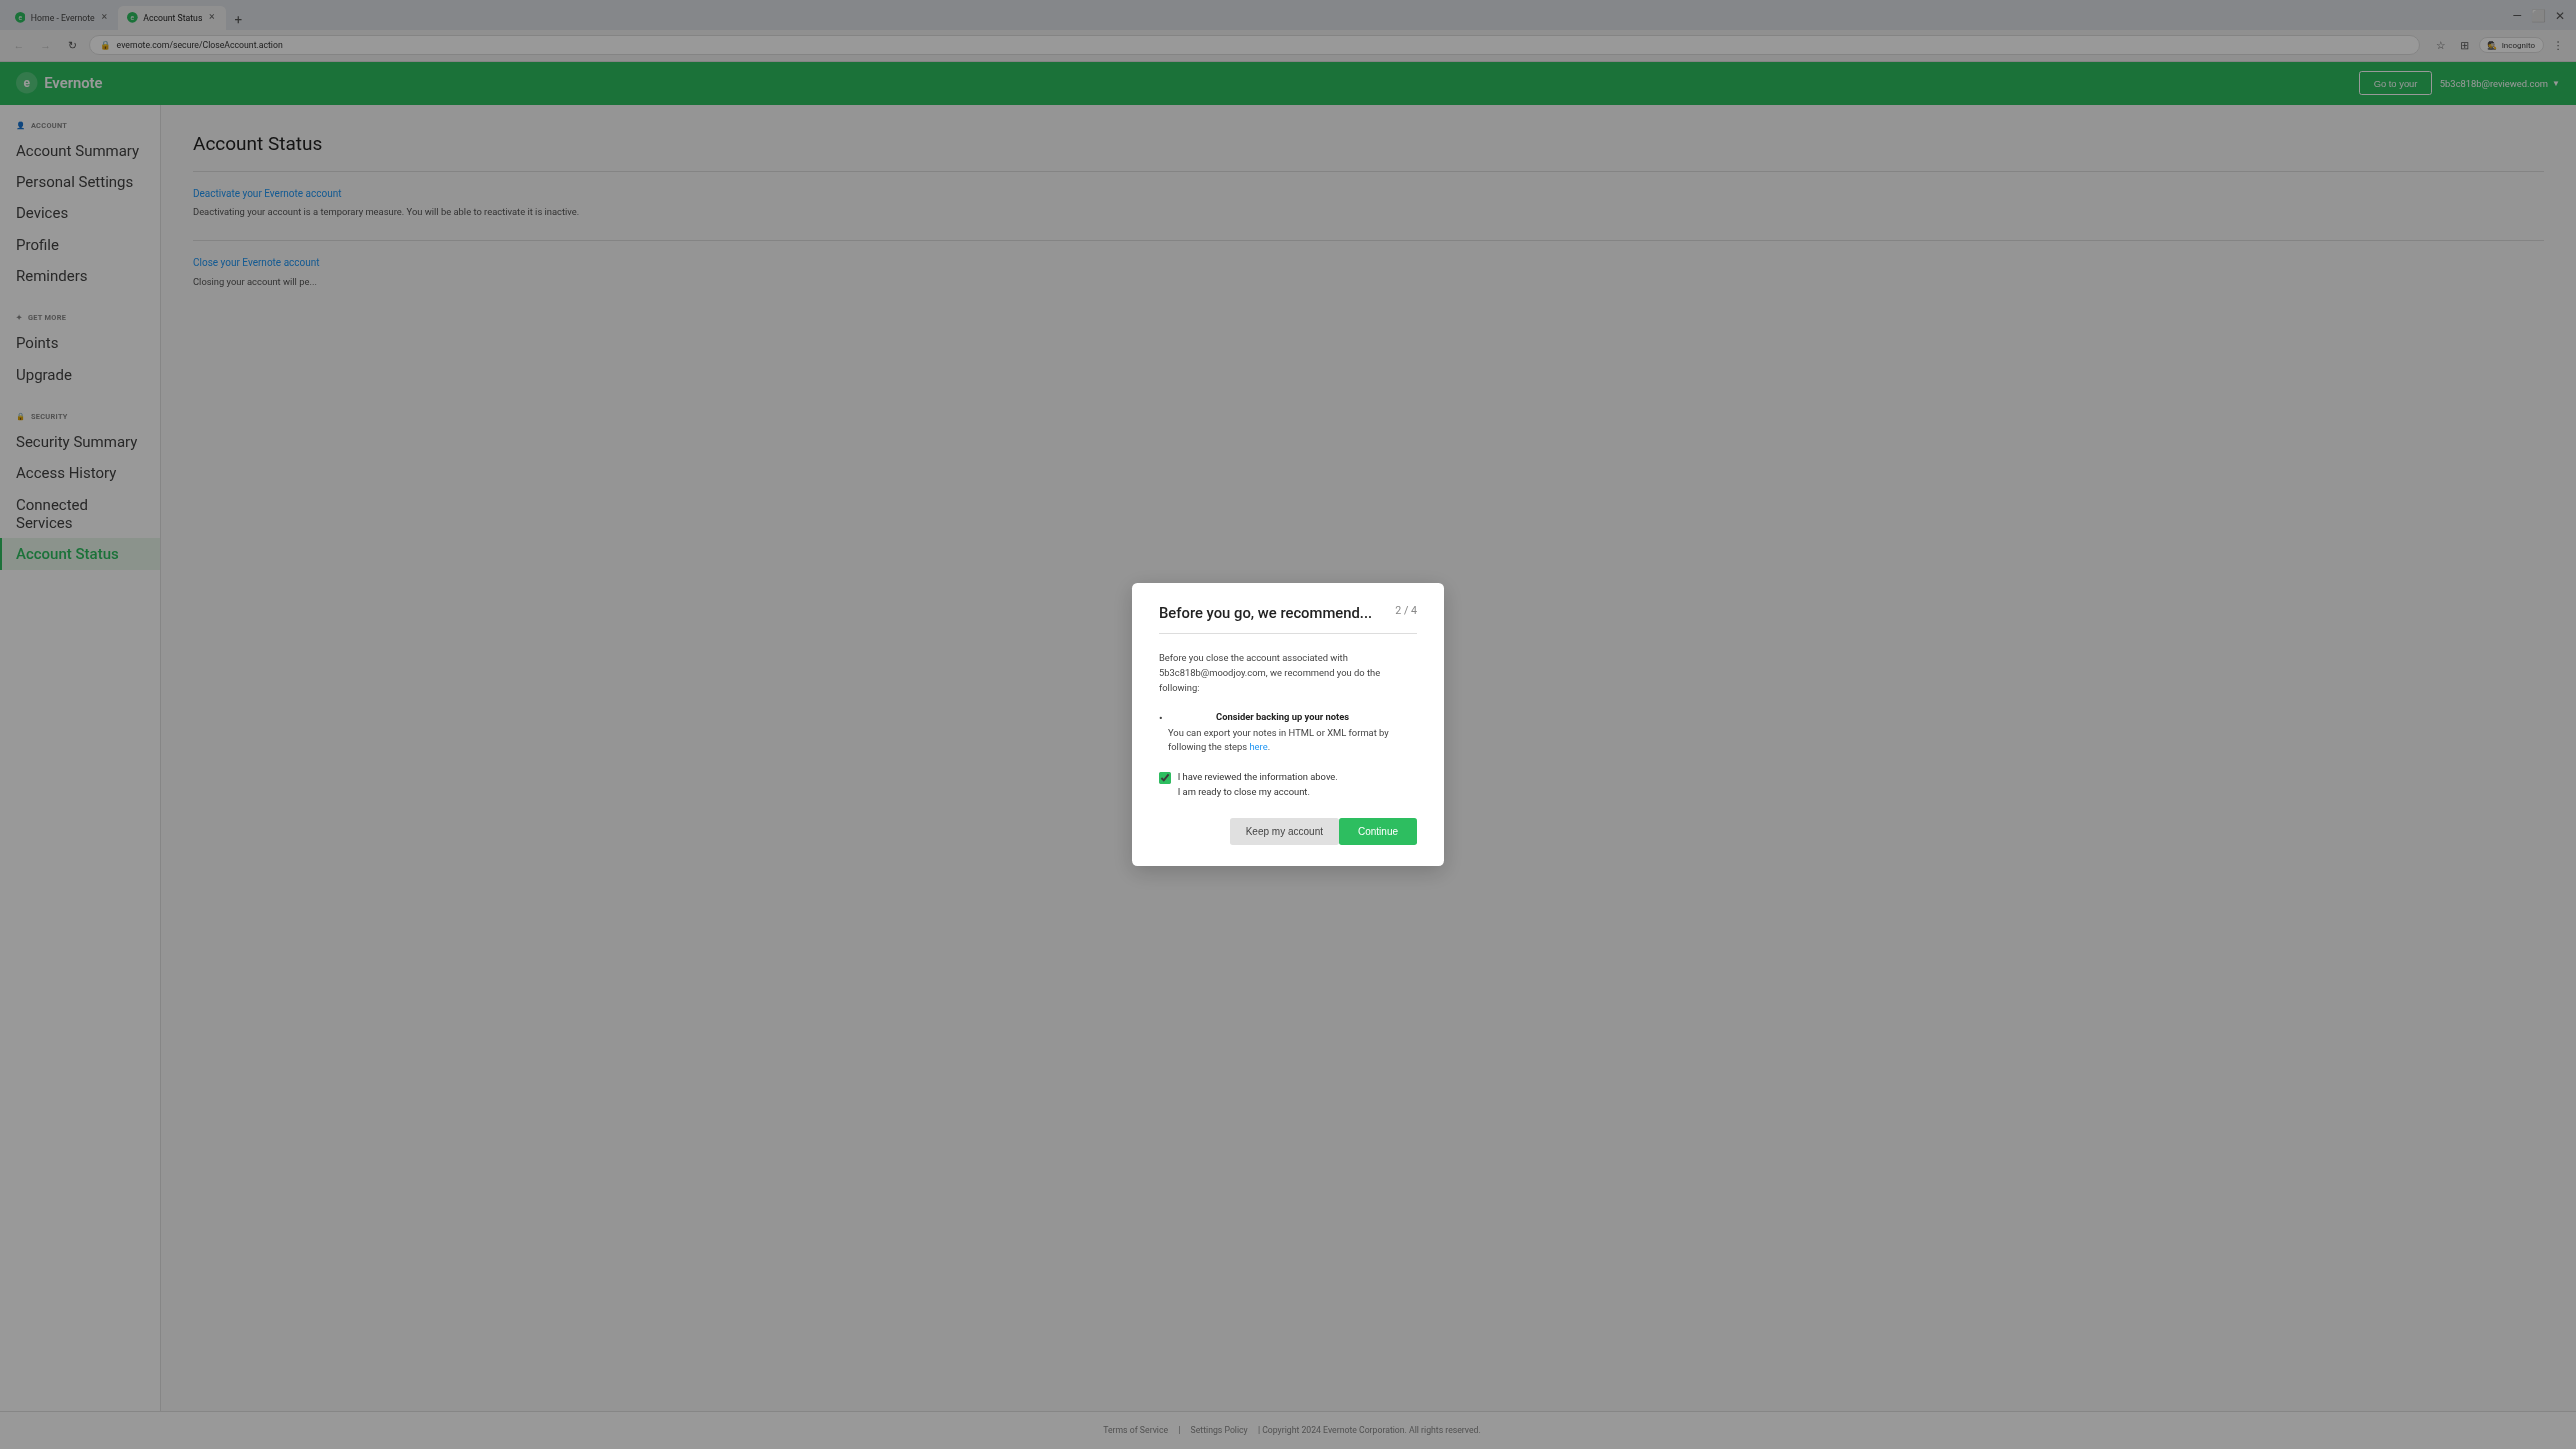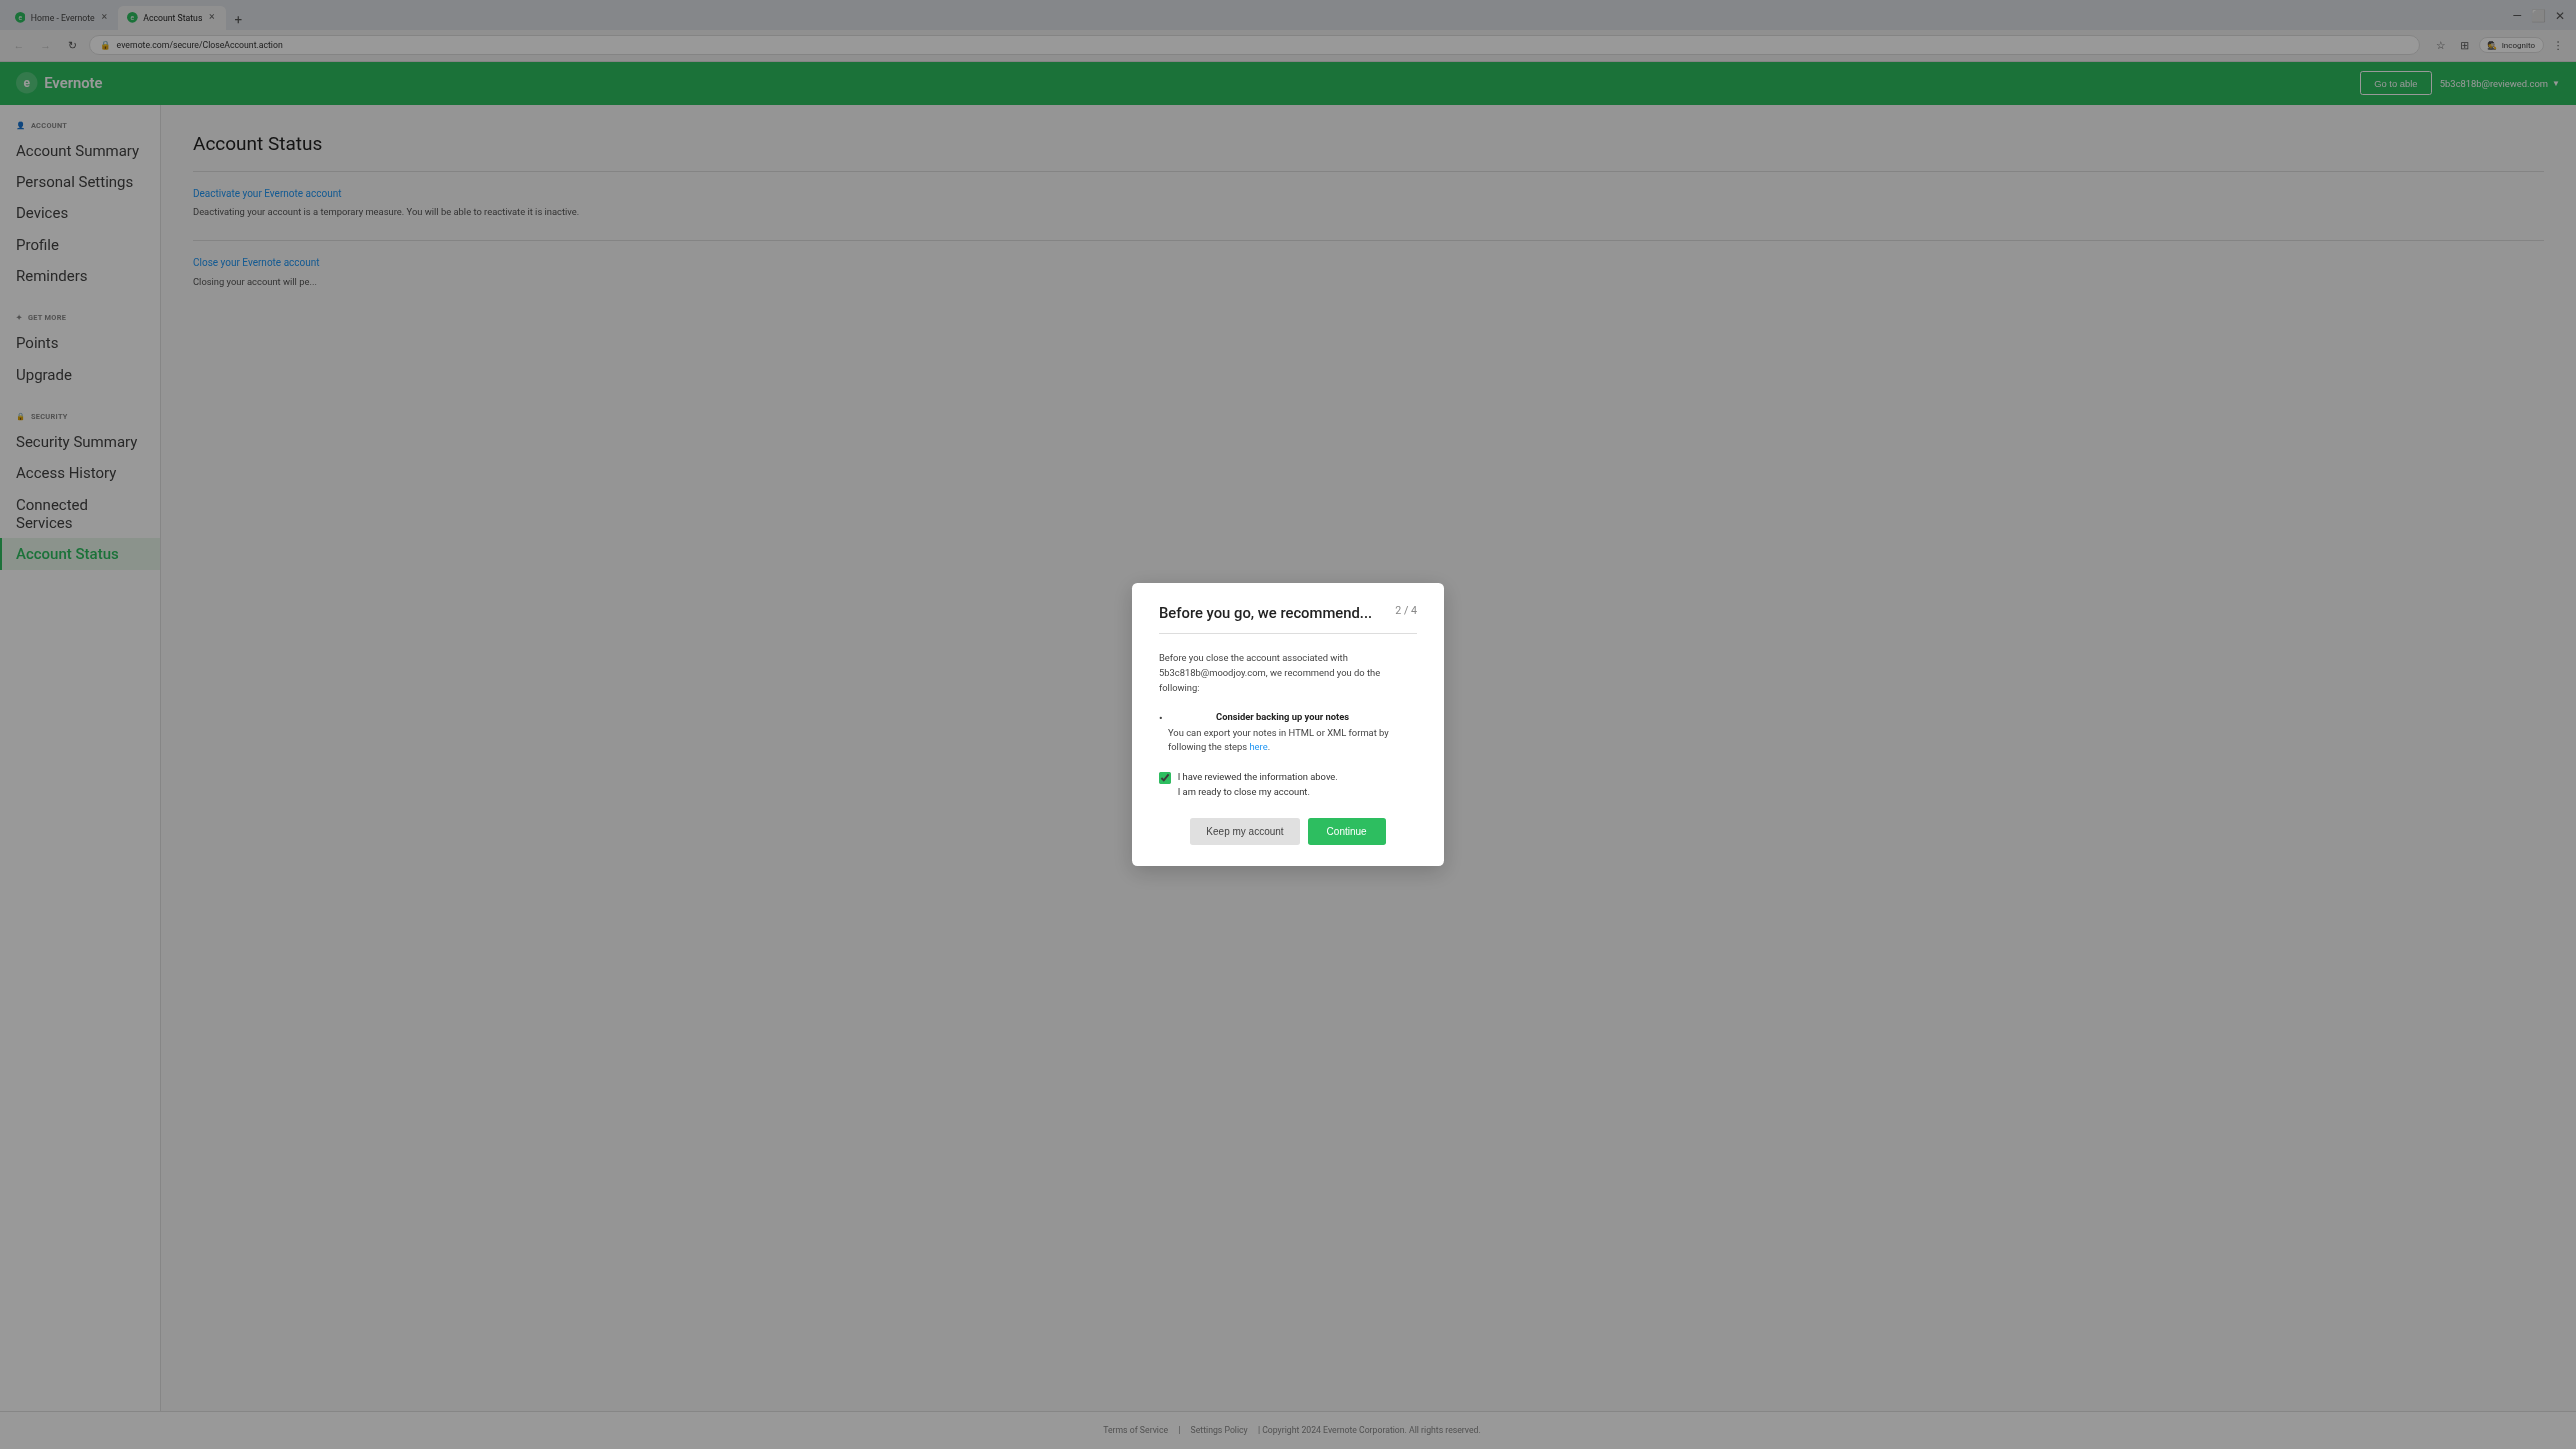--- a/index.html
+++ b/index.html
@@ -72,21 +72,21 @@
     .modal-list { margin: 0 0 16px 0; padding: 0; list-style: none; }
     .modal-list-item { display: flex; align-items: flex-start; gap: 5.4px; margin-bottom: 5.4px; }
     .modal-list-bullet { color: #444; font-size: 10.7px; margin-top: 1.3px; }
     .modal-list-content { flex: 1; }
     .modal-list-title { font-weight: 700; font-size: 9.4px; color: #222; margin-bottom: 4px; padding-left: 48px; }
     .modal-list-text { font-size: 9.4px; color: #444; line-height: 1.5; }
     .modal-list-link { color: #2196f3; text-decoration: none; }
     .modal-checkbox-row { display: flex; align-items: flex-start; gap: 6.7px; margin-top: 13.4px; }
     .modal-checkbox { width: 12px; height: 12px; margin-top: 1.3px; accent-color: #2dbe60; flex-shrink: 0; cursor: pointer; }
     .modal-checkbox-label { font-size: 9.4px; color: #333; line-height: 1.5; }
-    .modal-footer { display: flex; justify-content: center; gap: 8px; }
+    .modal-footer { display: flex; justify-content: flex-end; }
     .btn-keep { background: #e0e0e0; border: none; color: #444; padding: 8px 16px; border-radius: 2.7px; font-size: 10px; cursor: pointer; }
     .btn-continue { background: #2dbe60; border: none; color: white; padding: 4px 19px; border-radius: 2.7px; font-size: 10px; font-weight: 500; cursor: pointer; }
   </style>
 </head>
 <body>
 
 <div class="browser-chrome">
   <div style="display:flex; align-items: flex-end;">
     <div class="tab-bar" style="flex:1;">
 
@@ -143,21 +143,21 @@
 
   <div class="evernote-header">
     <div class="evernote-logo">
       <svg class="evernote-logo-icon" width="21.5" height="21.5" viewBox="0 0 32 32" style="font-size:22px">
         <circle cx="16" cy="16" r="16" fill="rgba(255,255,255,0.2)"></circle>
         <text x="16" y="22" text-anchor="middle" font-size="18" fill="white" font-weight="bold">e</text>
       </svg>
       <span>Evernote</span>
     </div>
     <div class="header-right">
-      <button class="go-to-notes-btn">Go to able</button>
+      <button class="go-to-notes-btn">Go to your</button>
       <div class="user-menu">
         <span>5b3c818b@reviewed.com</span>
         <span class="user-caret">▼</span>
       </div>
     </div>
   </div>
 
   <div class="main-content">
 
     <div class="sidebar">

